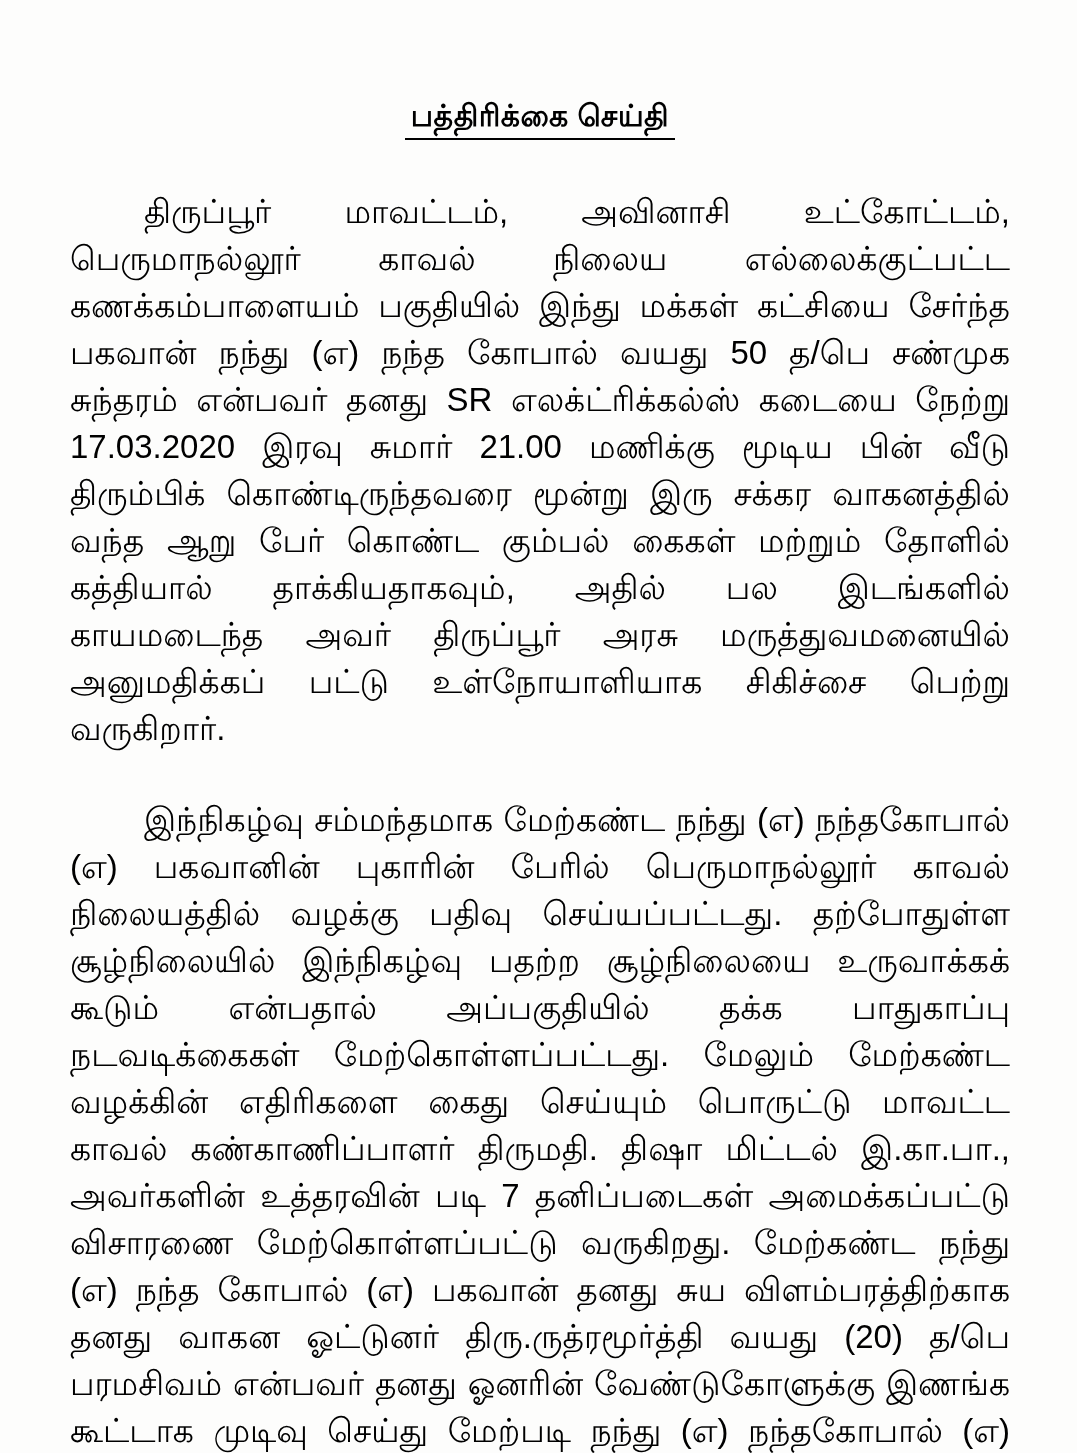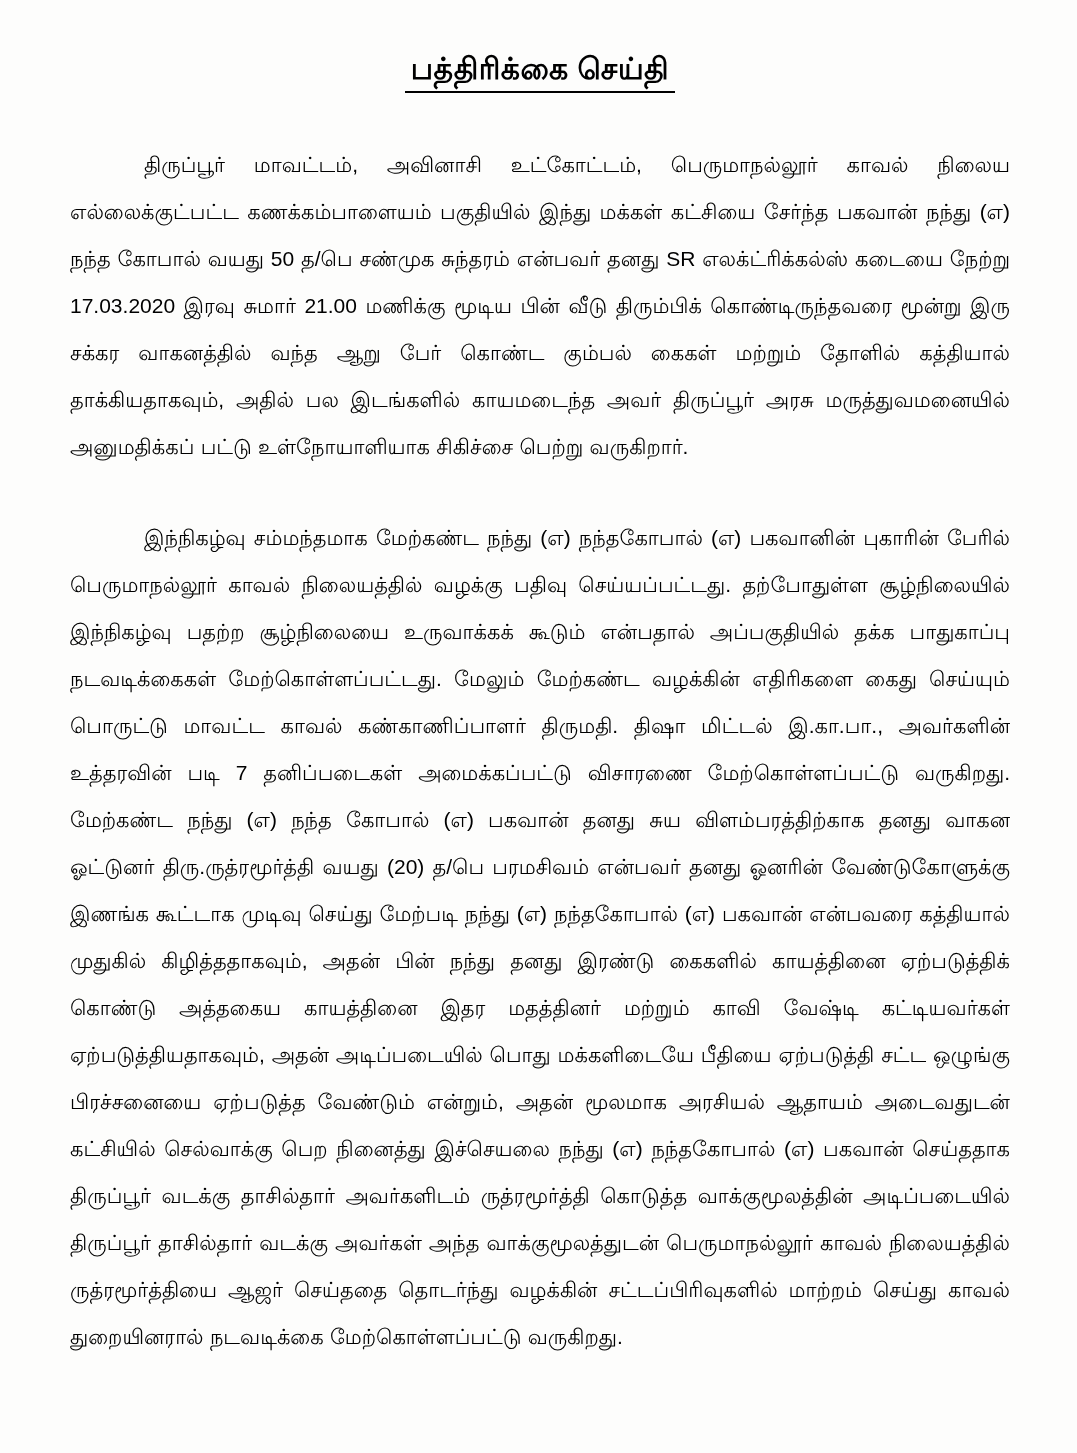--- a/index.html
+++ b/index.html
@@ -22,42 +22,43 @@
     overflow: hidden;
   }
   .page-inner {
     position: absolute;
     left: 70px;
     top: 0;
     width: 940px;
   }
   .doc-title-wrap {
     text-align: center;
-    padding-top: 30px;
+    padding-top: 44px;
     padding-bottom: 4px;
+    margin-top: 33px;
   }
   .doc-title {
     display: inline-block;
     font-size: 30px;
     font-weight: bold;
     letter-spacing: 0.5px;
     line-height: 1.25;
     border-bottom: 2px solid #000;
     padding: 0 6px 3px 6px;
     white-space: nowrap;
   }
   .body-block {
     margin-top: 24px;
   }
   p.para {
     margin: 0 0 0 0;
     text-align: justify;
     text-justify: inter-word;
     text-indent: 74px;
-    font-size: 21px;
+    font-size: 33px;
     line-height: 47px;
     word-spacing: 0.5px;
     -webkit-hyphens: none;
     hyphens: none;
   }
   p.para + p.para {
     margin-top: 44px;
   }
   p.para:last-child {
     margin-bottom: 0;

